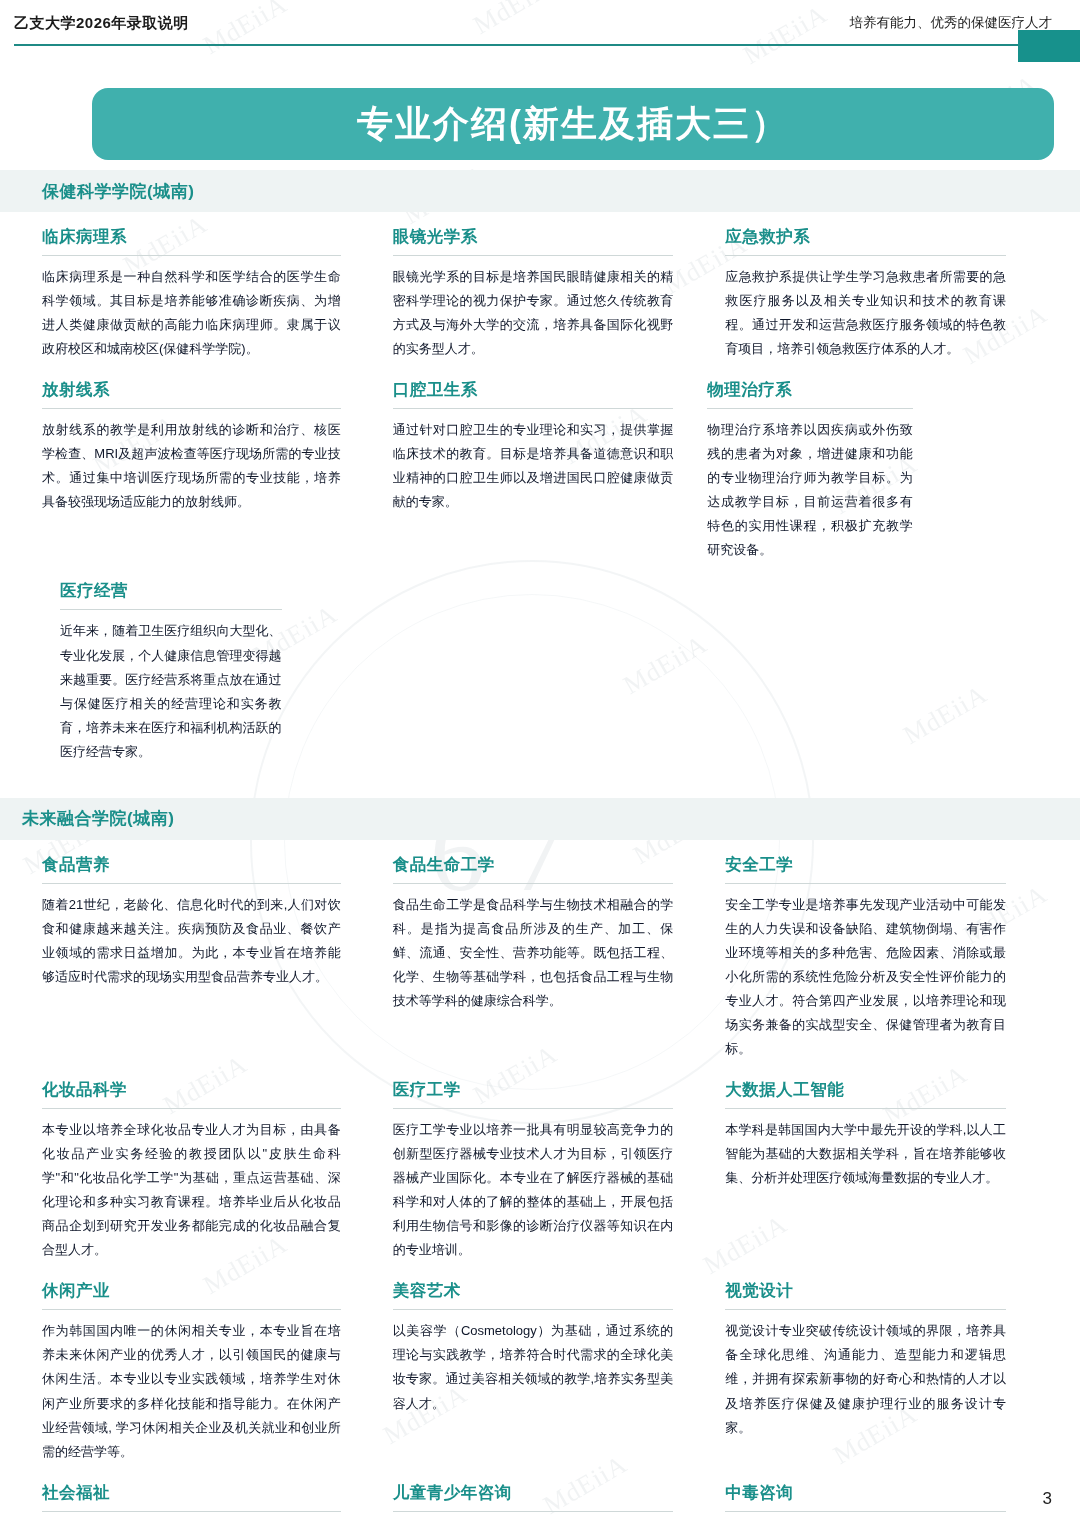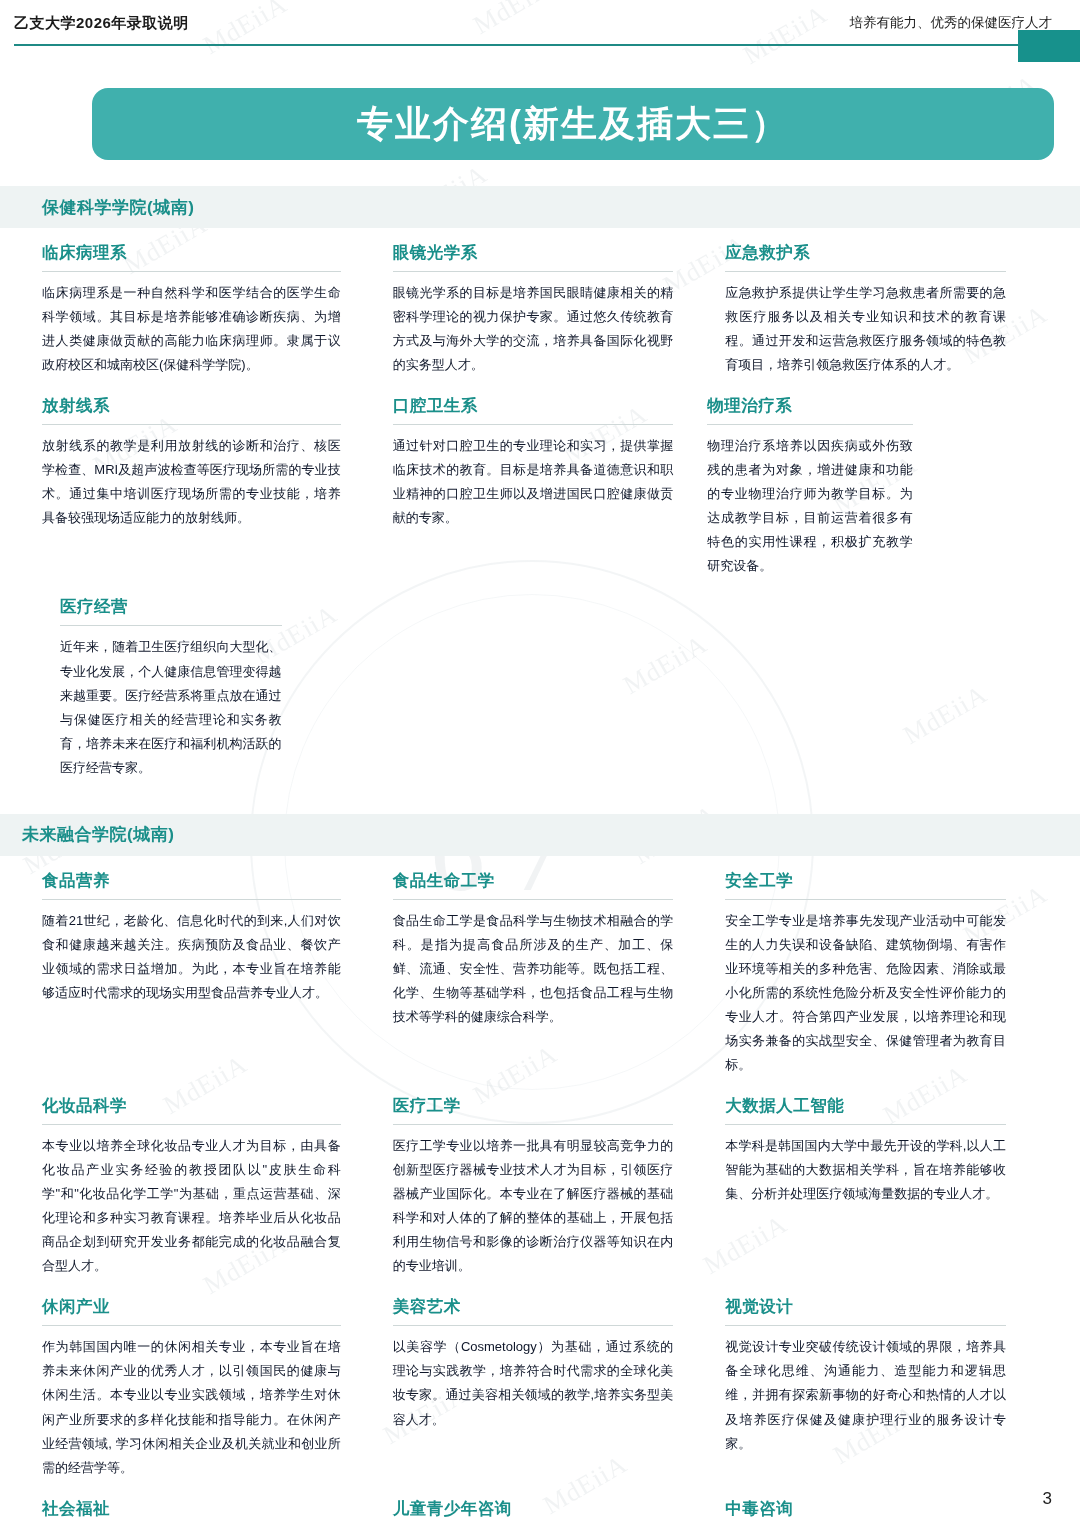--- a/index.html
+++ b/index.html
@@ -118,21 +118,21 @@
     color: #ffffff;
     font-size: 36px;
     font-weight: bold;
     letter-spacing: 2px;
   }
 
   
   .college-band {
     position: relative;
     z-index: 2;
-    margin-top: 26px;
+    margin-top: 10px;
     background: #eef3f3;
     height: 42px;
     display: flex;
     align-items: center;
     padding-left: 42px;
     box-sizing: border-box;
   }
   .college-band .name {
     color: #1a8f8a;
     font-size: 17px;

